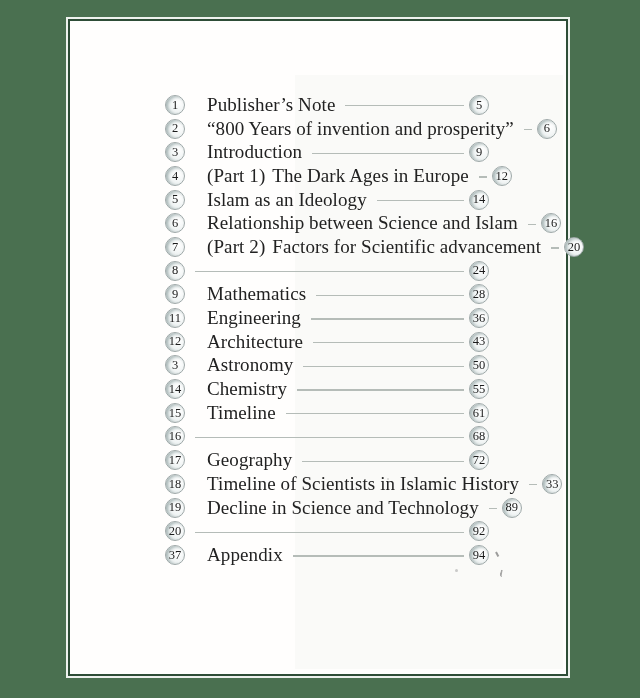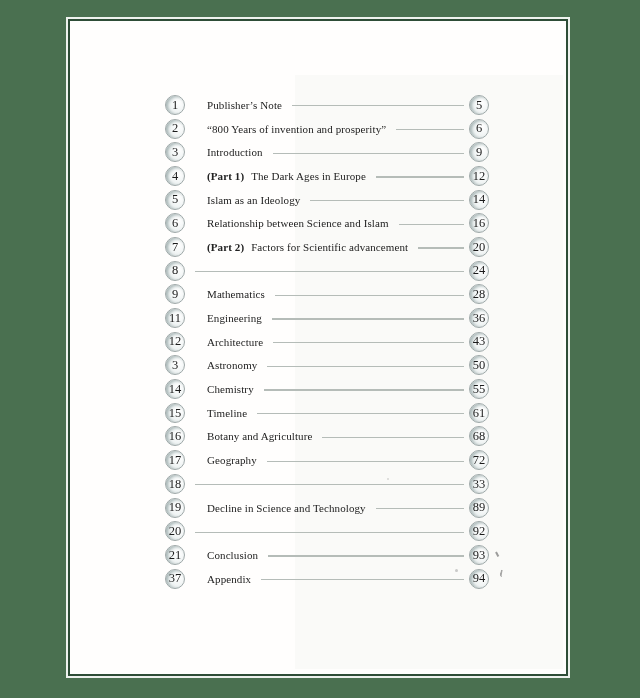--- a/index.html
+++ b/index.html
@@ -19,23 +19,23 @@
 
   .row{display:flex;align-items:center;height:23.7px;}
 
   .circle{width:20px;height:20px;border-radius:50%;flex:0 0 auto;
           box-sizing:border-box;border:1px solid #9fa9a9;
           background:radial-gradient(circle at 68% 38%, #ffffff 0%, #f0f4f4 55%, #d3dbdb 100%);
           box-shadow:inset 2px 1px 3px rgba(120,142,142,.55);
           display:flex;align-items:center;justify-content:center;
           font-size:12.5px;line-height:1;color:#1b1b1b;}
 
-  .title{margin-left:22px;font-size:11px;letter-spacing:.1px;color:#222;
+  .title{margin-left:22px;font-size:19px;letter-spacing:.1px;color:#222;
          white-space:nowrap;flex:0 0 auto;}
-  .title .part{font-weight:bold;margin-right:7px;}
+  .title .part{font-weight:normal;margin-right:7px;}
 
   .leader{flex:1 1 auto;min-width:8px;height:1.3px;background:#b5bcb8;
           margin:0 5px 0 10px;position:relative;top:1px;}
 
   .speck{position:absolute;pointer-events:none;}
   .s1{left:426px;top:530px;width:3px;height:5px;border-left:2px solid #6a6a6a;
       transform:rotate(-28deg);opacity:.65;}
   .s2{left:430px;top:549px;width:2px;height:7px;border-left:2px solid #6f6f6f;
       border-radius:0 0 0 3px;transform:rotate(14deg);opacity:.6;}
   .s3{left:385px;top:548px;width:3px;height:3px;background:#9a9a9a;
@@ -201,21 +201,20 @@
     <span class="leader"></span>
     <span class="circle">
             <span>61</span>
           </span>
   </div>
 
   <div class="row">
     <span class="circle">
             <span>16</span>
           </span>
-    <span class="title"><span>Botany and Agriculture</span></span>
     <span class="leader"></span>
     <span class="circle">
             <span>68</span>
           </span>
   </div>
 
   <div class="row">
     <span class="circle">
             <span>17</span>
           </span>
@@ -223,20 +222,21 @@
     <span class="leader"></span>
     <span class="circle">
             <span>72</span>
           </span>
   </div>
 
   <div class="row">
     <span class="circle">
             <span>18</span>
           </span>
+    <span class="title"><span>Timeline of Scientists in Islamic History</span></span>
     <span class="leader"></span>
     <span class="circle">
             <span>33</span>
           </span>
   </div>
 
   <div class="row">
     <span class="circle">
             <span>19</span>
           </span>
@@ -250,30 +250,20 @@
   <div class="row">
     <span class="circle">
             <span>20</span>
           </span>
     <span class="leader"></span>
     <span class="circle">
             <span>92</span>
           </span>
   </div>
 
-  <div class="row">
-    <span class="circle">
-            <span>21</span>
-          </span>
-    <span class="title"><span>Conclusion</span></span>
-    <span class="leader"></span>
-    <span class="circle">
-            <span>93</span>
-          </span>
-  </div>
 
   <div class="row">
     <span class="circle">
             <span>37</span>
           </span>
     <span class="title"><span>Appendix</span></span>
     <span class="leader"></span>
     <span class="circle">
             <span>94</span>
           </span>

